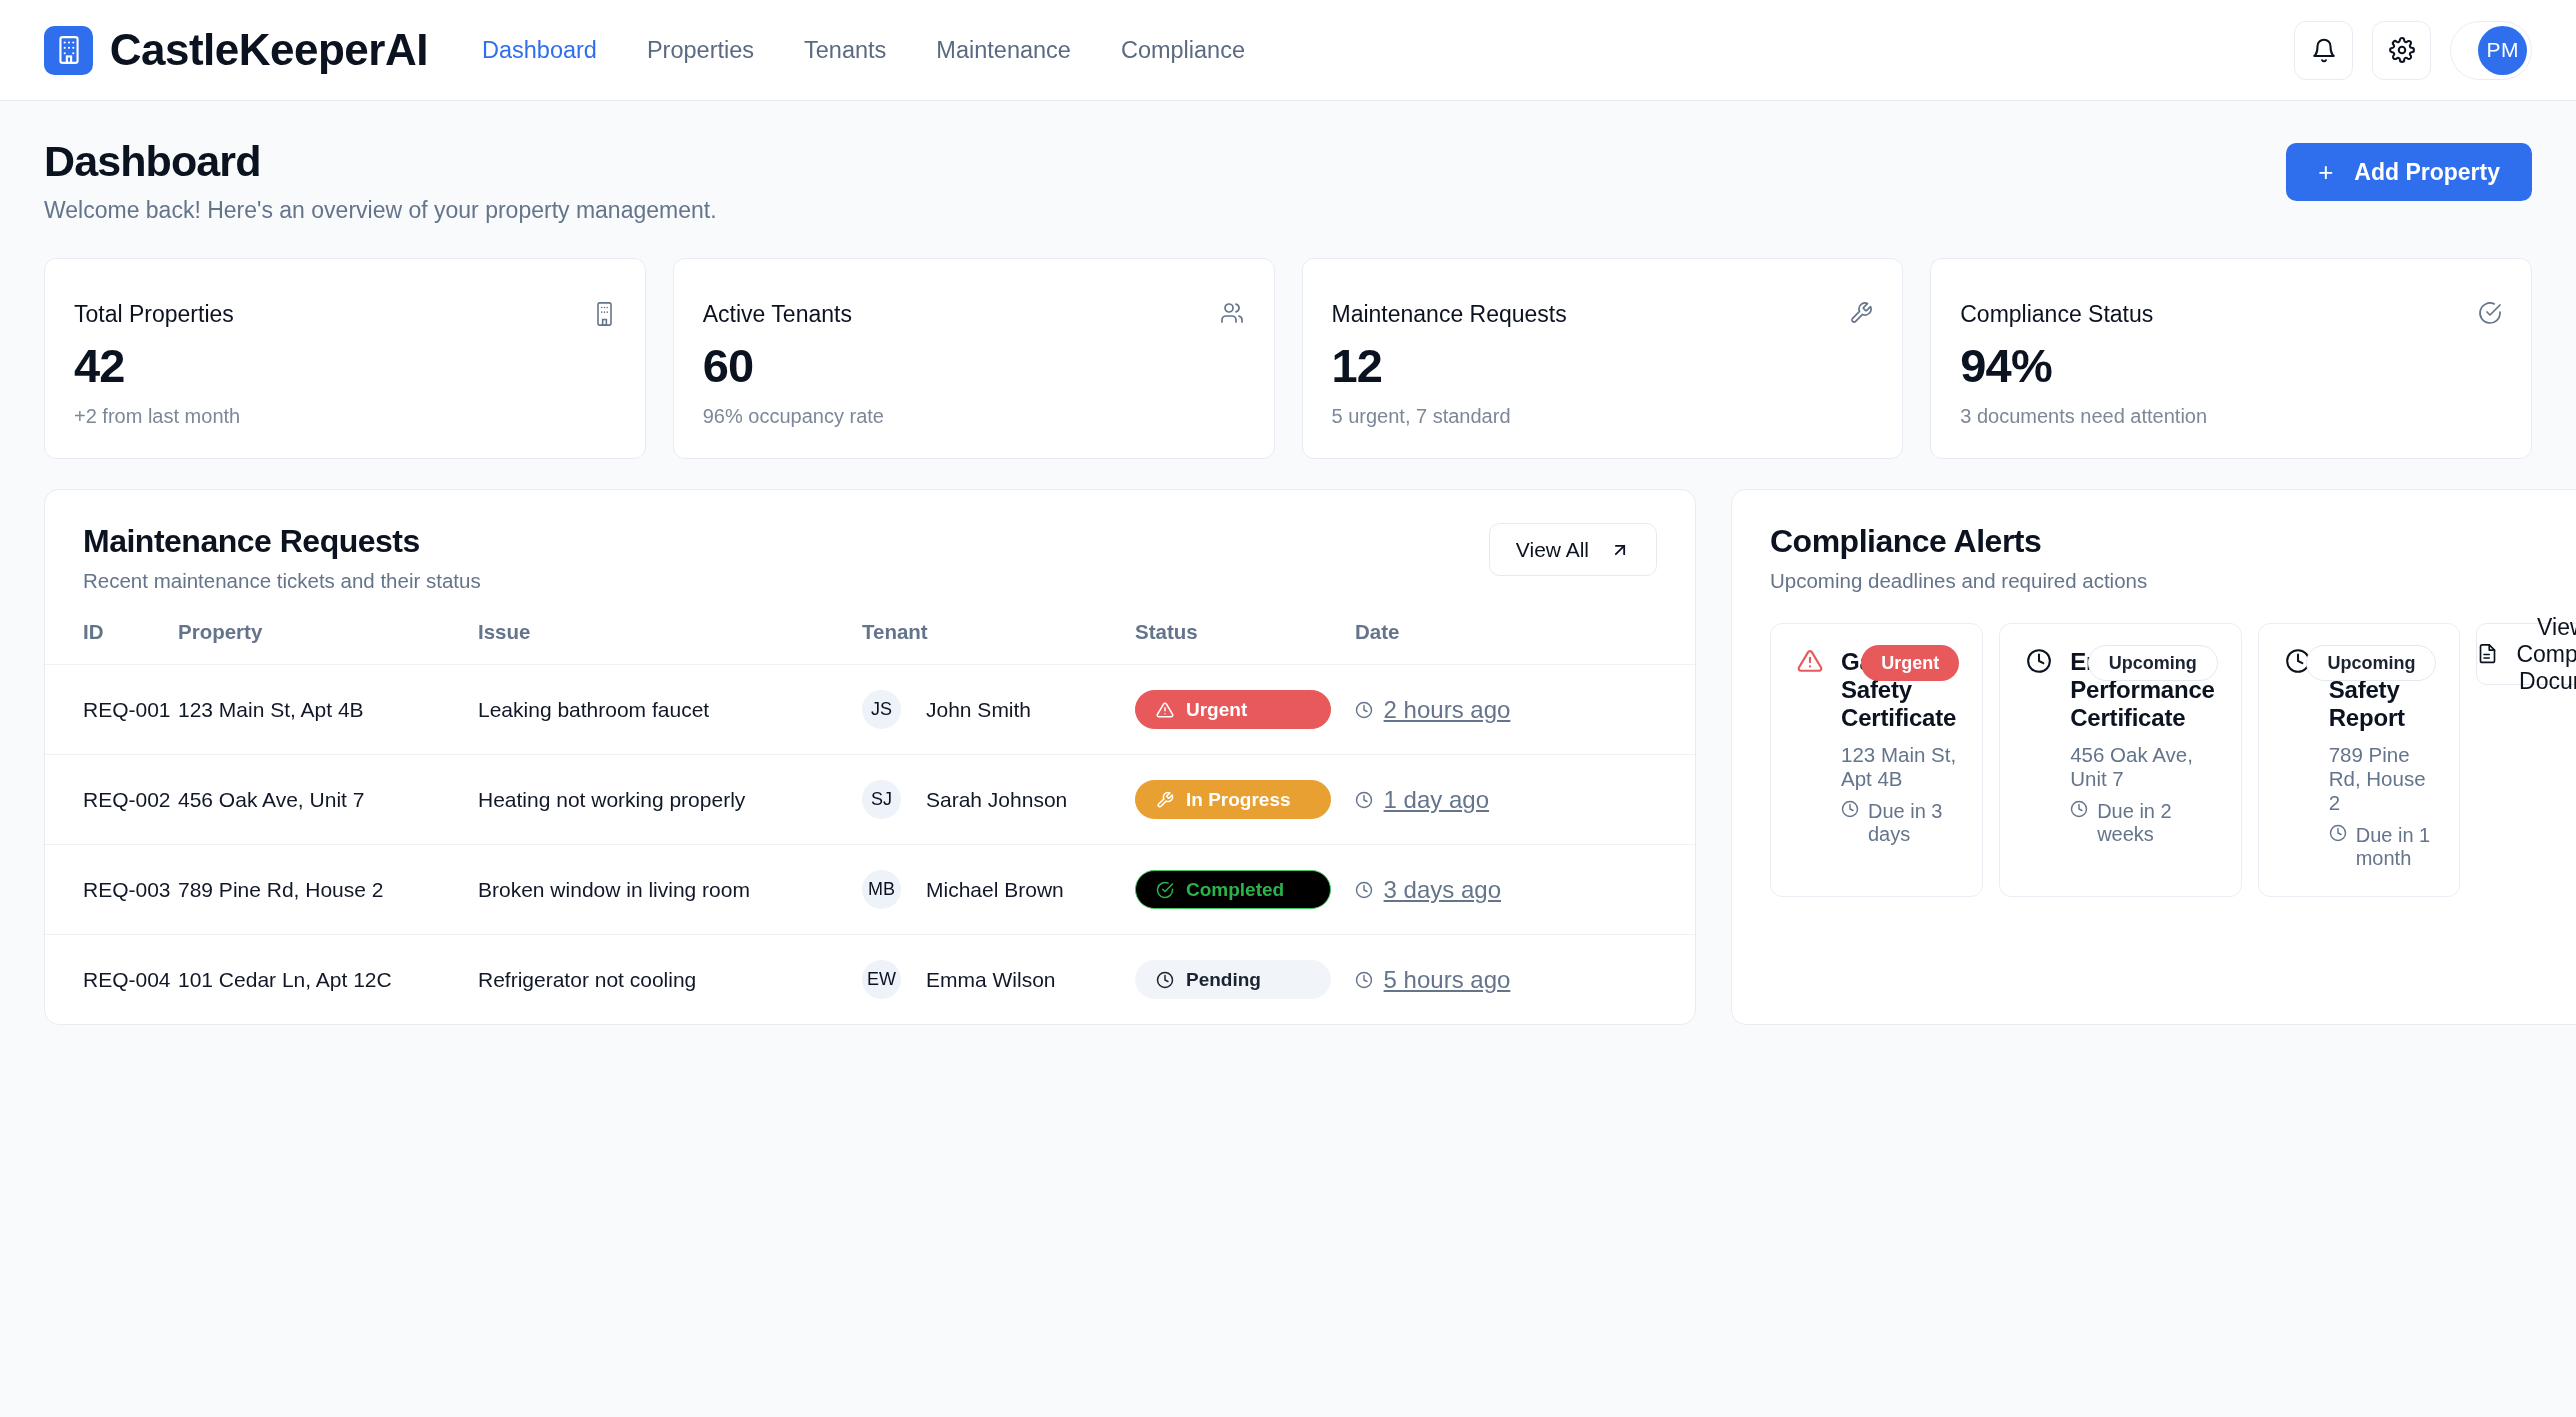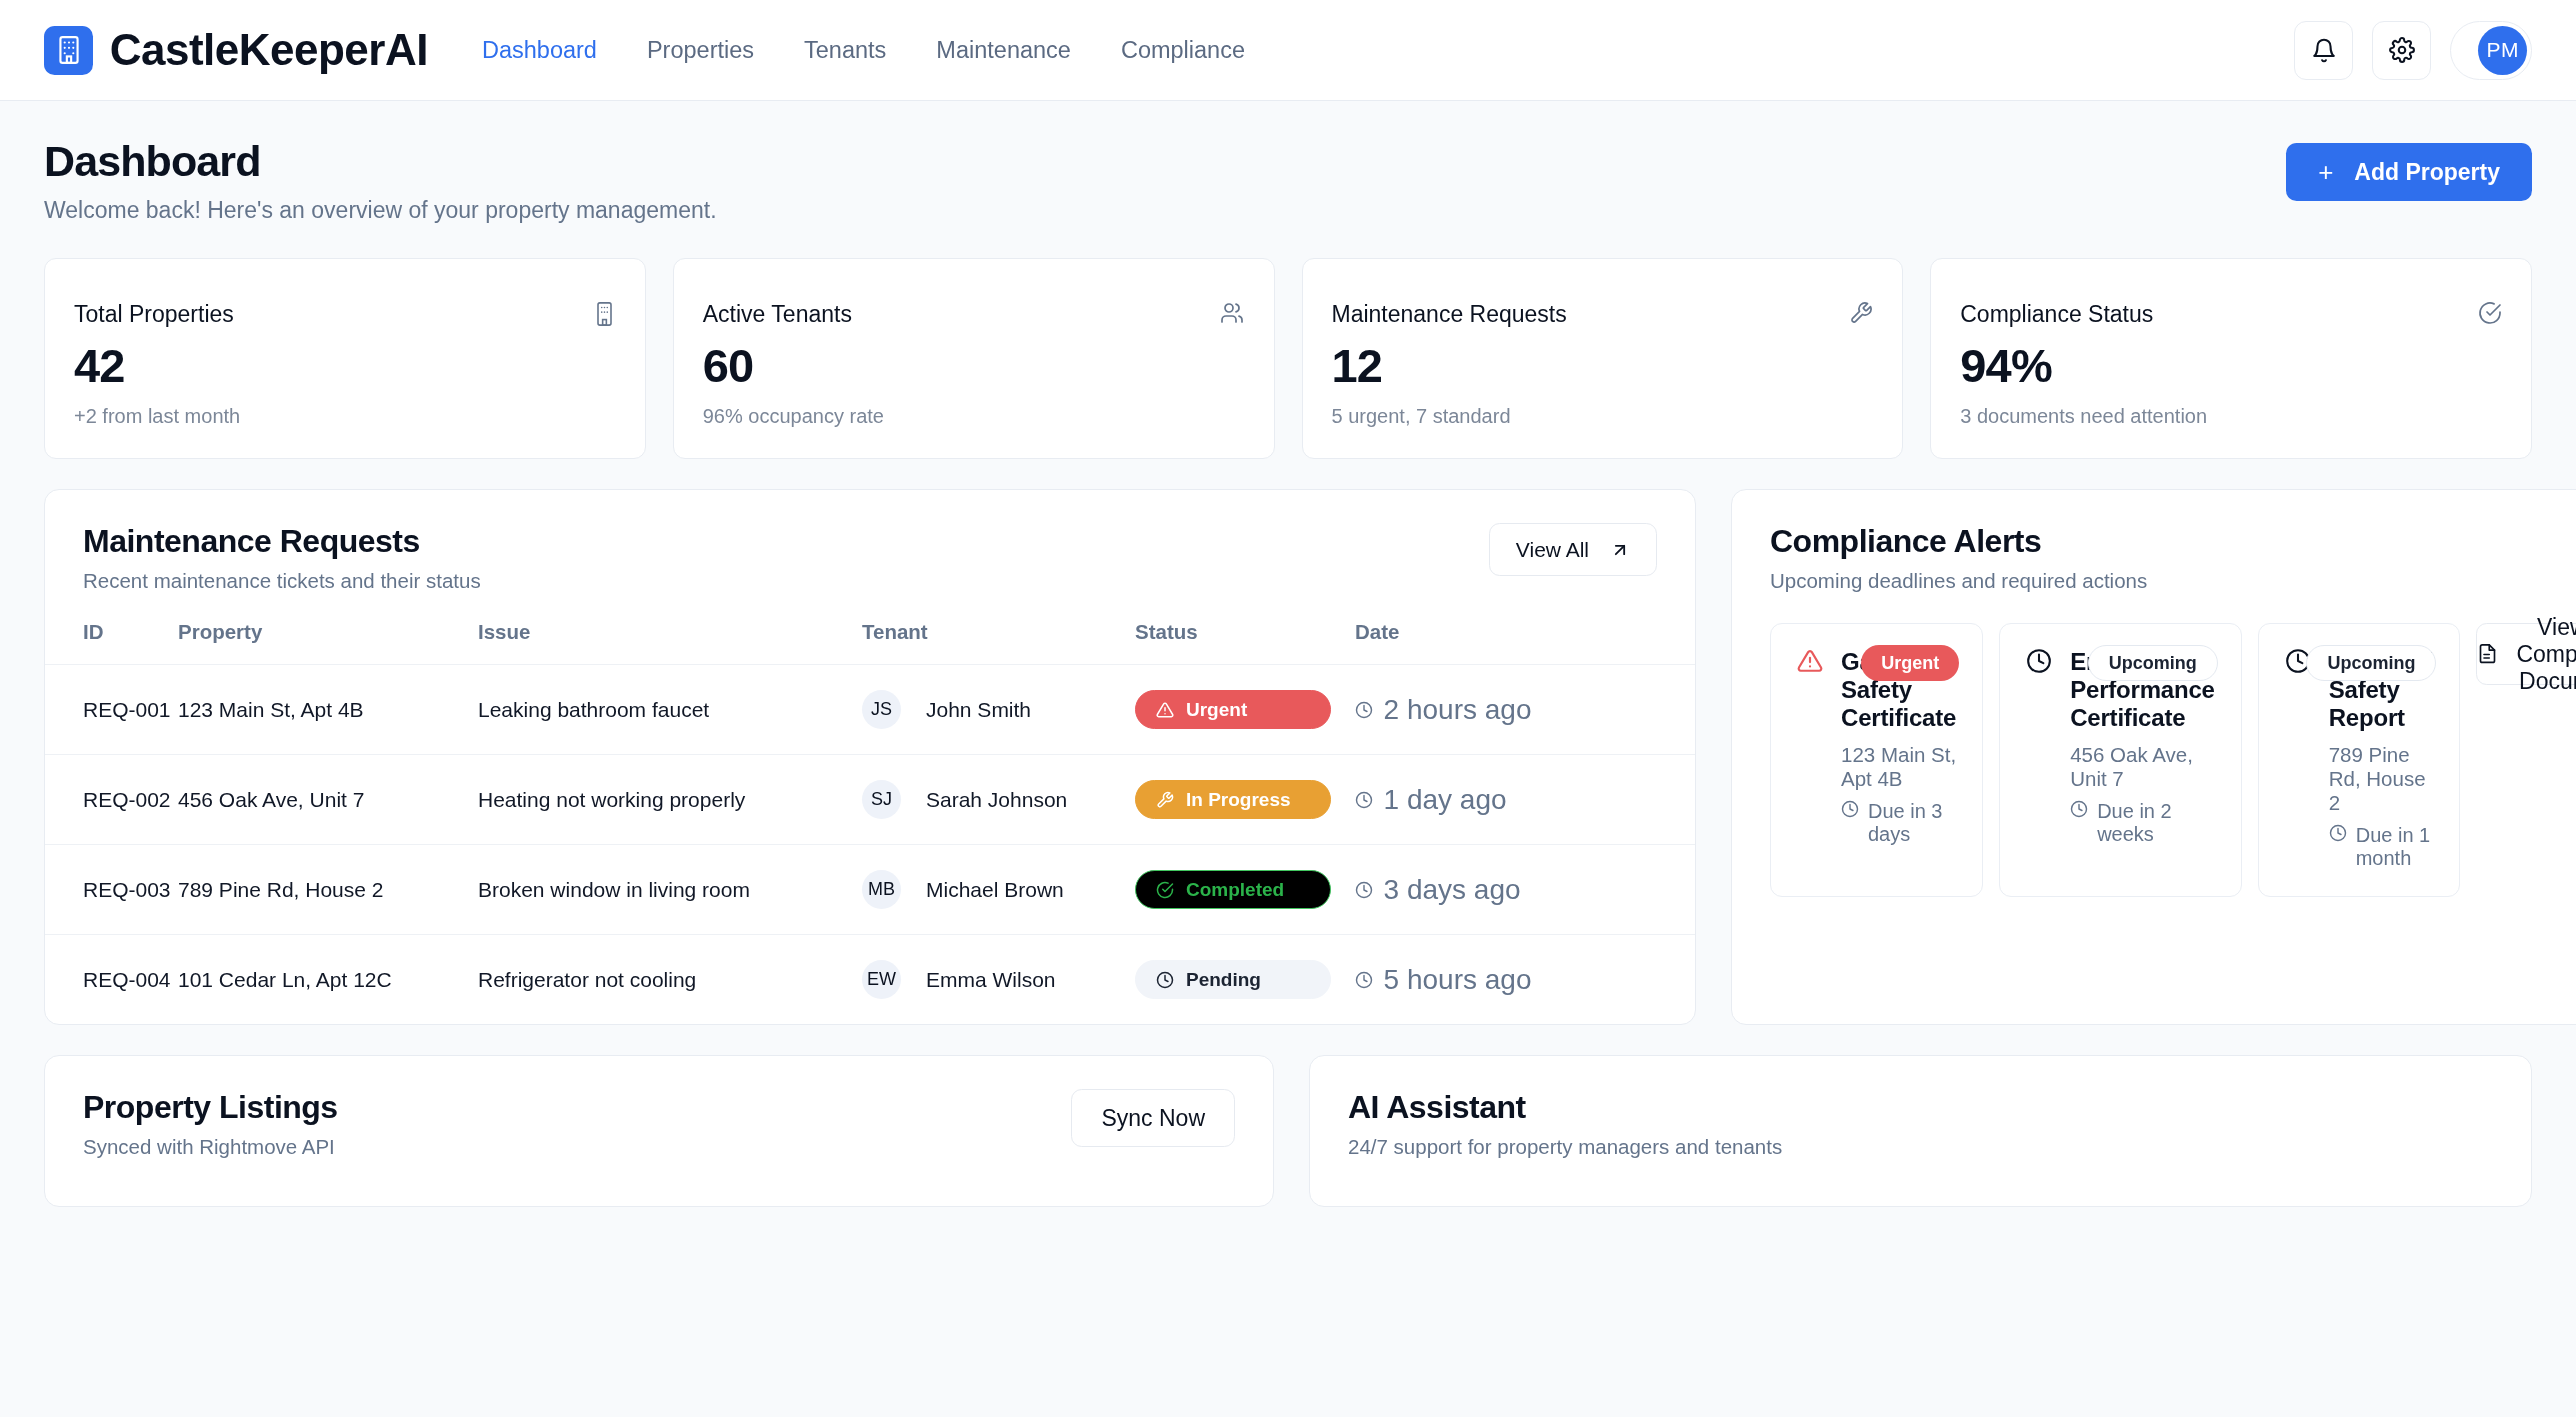--- a/index.html
+++ b/index.html
@@ -125,21 +125,21 @@
   }
   .badge {
     display: inline-flex; align-items: center; gap: 12px;
     height: 39px; padding: 0 20px; border-radius: 20px;
     font-size: 19px; font-weight: bold; white-space: nowrap;
   }
   .badge-urgent   { background: #e8595b; color: #fff; border: 1.5px solid #e8595b; min-width: 196px; }
   .badge-progress { background: #e8a033; color: #fff; border: 1.5px solid #e8a033; min-width: 196px; }
   .badge-complete { background: #000000; color: #2bb34a; border: 1.5px solid #41c65f; min-width: 196px; }
   .badge-pending  { background: #f1f4f9; color: #1c2433; border: 1.5px solid #f1f4f9; min-width: 196px; }
-  .date-cell { display: flex; align-items: center; gap: 10.6px; font-size: 28px; color: #64748b; }
+  .date-cell { display: flex; align-items: center; gap: 10.6px; font-size: 24px; color: #64748b; text-decoration: underline; }
 
   
   .alerts-body { padding: 30px 38px 35px 38px; display: flex; flex-direction: row; gap: 16px; }
   .alert-card { border: 1.5px solid #eaeef4; border-radius: 12px; padding: 24px 26px 26px 26px; position: relative; }
   .alert-row { display: flex; align-items: flex-start; gap: 18px; }
   .alert-title { font-size: 24px; font-weight: bold; color: #0b1220; letter-spacing: -0.2px; }
   .alert-addr { font-size: 20.5px; color: #64748b; margin-top: 10.6px; margin-left: 44px; }
   .alert-due { font-size: 20px; color: #64748b; margin-top: 9px; margin-left: 44px; display: flex; align-items: flex-start; gap: 9px; }
   .alert-chip {
     position: absolute; right: 23px; top: 21px;
@@ -555,30 +555,15 @@
                 <line x1="8" y1="17" x2="14" y2="17"></line>
             </svg>
           </span>
           <span>View All Compliance Documents</span>
         </button>
 
       </div>
     </div>
   </div>
 
-  <div class="bottom-grid">
-    <div class="bottom-panel">
-      <div class="panel-head" style="padding:0;">
-        <div>
-          <div class="panel-title">Property Listings</div>
-          <div class="panel-sub">Synced with Rightmove API</div>
-        </div>
-        <button class="btn-sync">Sync Now</button>
-      </div>
-    </div>
-    <div class="bottom-panel">
-      <div class="panel-title">AI Assistant</div>
-      <div class="panel-sub">24/7 support for property managers and tenants</div>
-    </div>
-  </div>
 
 </div>
 
 
 </body></html>

